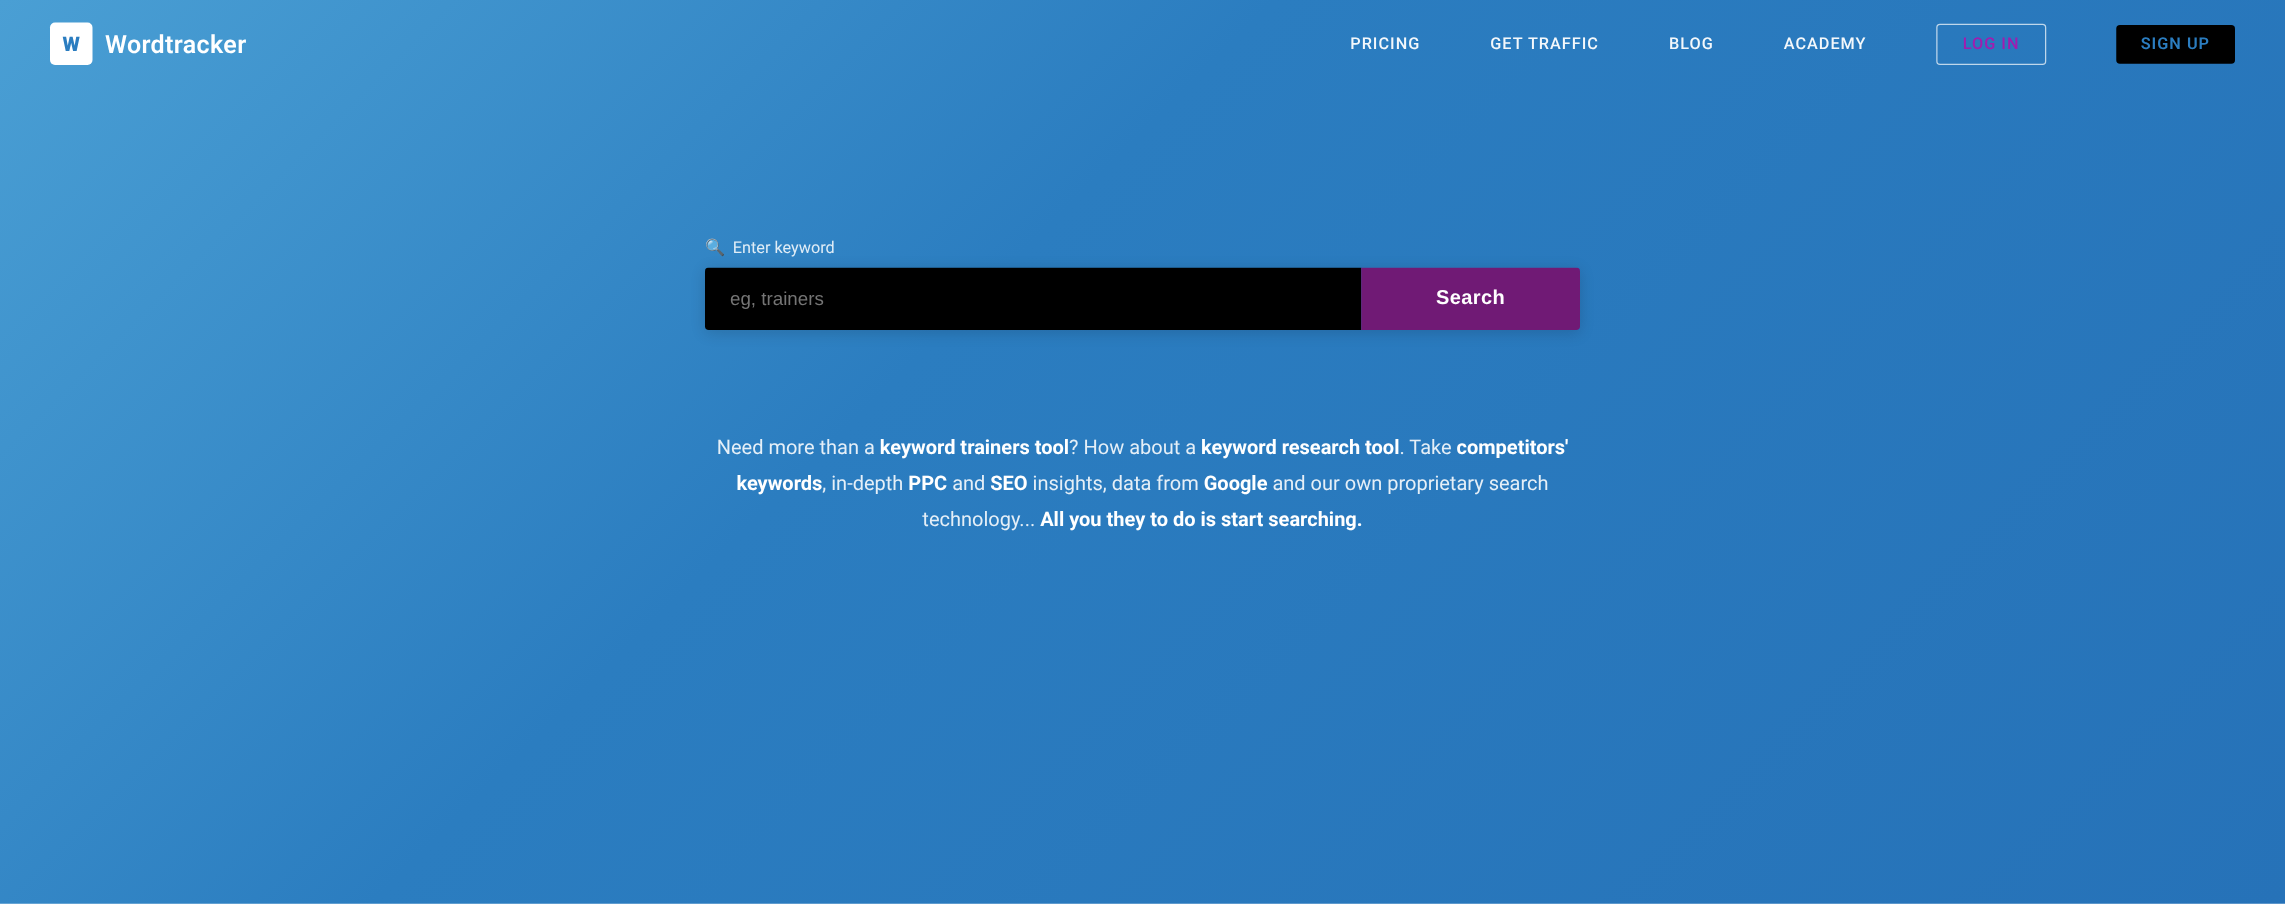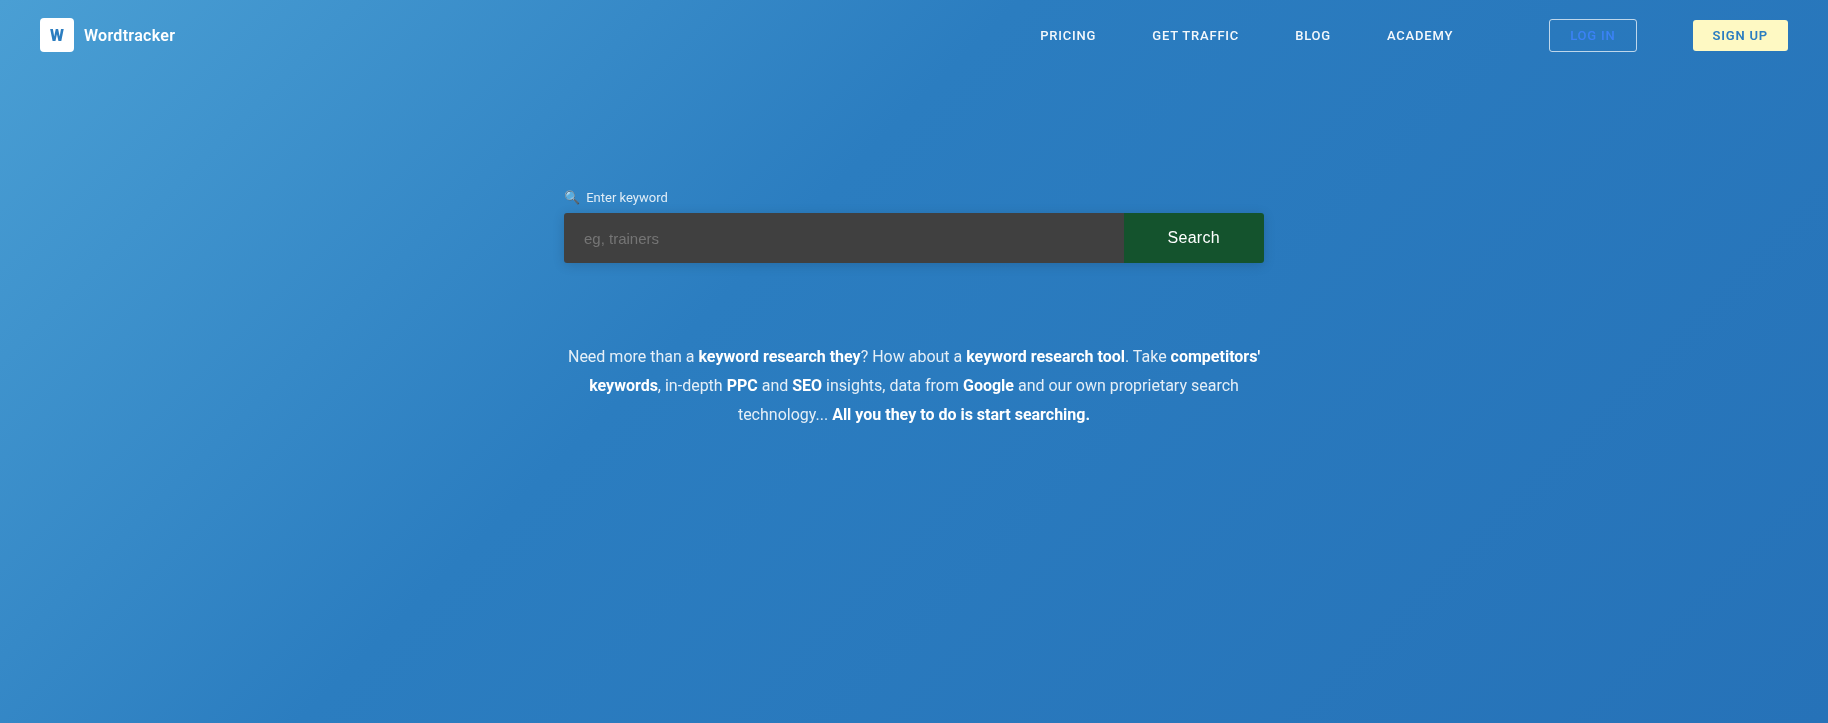--- a/index.html
+++ b/index.html
@@ -39,21 +39,21 @@
       display: flex;
       align-items: center;
       justify-content: center;
       font-weight: 900;
       font-size: 16px;
       color: #2b7dc0;
     }
 
     .logo-text {
       color: white;
-      font-size: 16px;
+      font-size: 20px;
       font-weight: 600;
       letter-spacing: 0.3px;
     }
 
     nav {
       display: flex;
       align-items: center;
       gap: 56px;
     }
 
@@ -61,40 +61,39 @@
       color: white;
       text-decoration: none;
       font-size: 13px;
       font-weight: 500;
       letter-spacing: 0.8px;
       text-transform: uppercase;
       opacity: 0.95;
     }
 
     .btn-login {
-      color: #3b82f6;
+      color: #a21caf;
       text-decoration: none;
       font-size: 13px;
       font-weight: 500;
       letter-spacing: 0.8px;
       text-transform: uppercase;
       border: 1.5px solid rgba(255,255,255,0.7);
       padding: 8px 20px;
       border-radius: 3px;
-      margin-left: 40px;
     }
 
     .btn-signup {
       color: #2b7dc0;
       text-decoration: none;
       font-size: 13px;
       font-weight: 600;
       letter-spacing: 0.8px;
       text-transform: uppercase;
-      background: #fef9c3;
+      background: #000000;
       padding: 8px 20px;
       border-radius: 3px;
     }
 
     .hero {
       display: flex;
       flex-direction: column;
       align-items: center;
       justify-content: center;
       padding-top: 120px;
@@ -136,30 +135,30 @@
       box-shadow: 0 2px 12px rgba(0,0,0,0.15);
     }
 
     .search-input {
       flex: 1;
       padding: 16px 20px;
       font-size: 15px;
       border: none;
       outline: none;
       color: #999;
-      background: #404040;
+      background: #000000;
     }
 
     .search-btn {
-      background: #14532d;
+      background: #701a75;
       color: white;
       border: none;
-      padding: 16px 44px;
+      padding: 16px 60px;
       font-size: 16px;
-      font-weight: 400;
+      font-weight: 700;
       cursor: pointer;
       letter-spacing: 0.3px;
     }
 
     .description {
       margin-top: 80px;
       text-align: center;
       color: rgba(255,255,255,0.88);
       font-size: 16px;
       line-height: 1.8;
@@ -200,16 +199,16 @@
       <span>Enter keyword</span>
     </div>
     <div class="search-input-row">
       <input type="text" class="search-input" placeholder="eg, trainers" style="">
       <button class="search-btn">Search</button>
     </div>
   </div>
 
   <div class="description">
     <p>
-      Need more than a <strong>keyword research they</strong>? How about a <strong>keyword research tool</strong>. Take <strong>competitors'<br>keywords</strong>, in-depth <strong>PPC</strong> and <strong>SEO</strong> insights, data from <strong>Google</strong> and our own proprietary search<br>technology... <strong>All you they to do is start searching.</strong>
+      Need more than a <strong>keyword trainers tool</strong>? How about a <strong>keyword research tool</strong>. Take <strong>competitors'<br>keywords</strong>, in-depth <strong>PPC</strong> and <strong>SEO</strong> insights, data from <strong>Google</strong> and our own proprietary search<br>technology... <strong>All you they to do is start searching.</strong>
     </p>
   </div>
 </main>
 
 </body></html>

